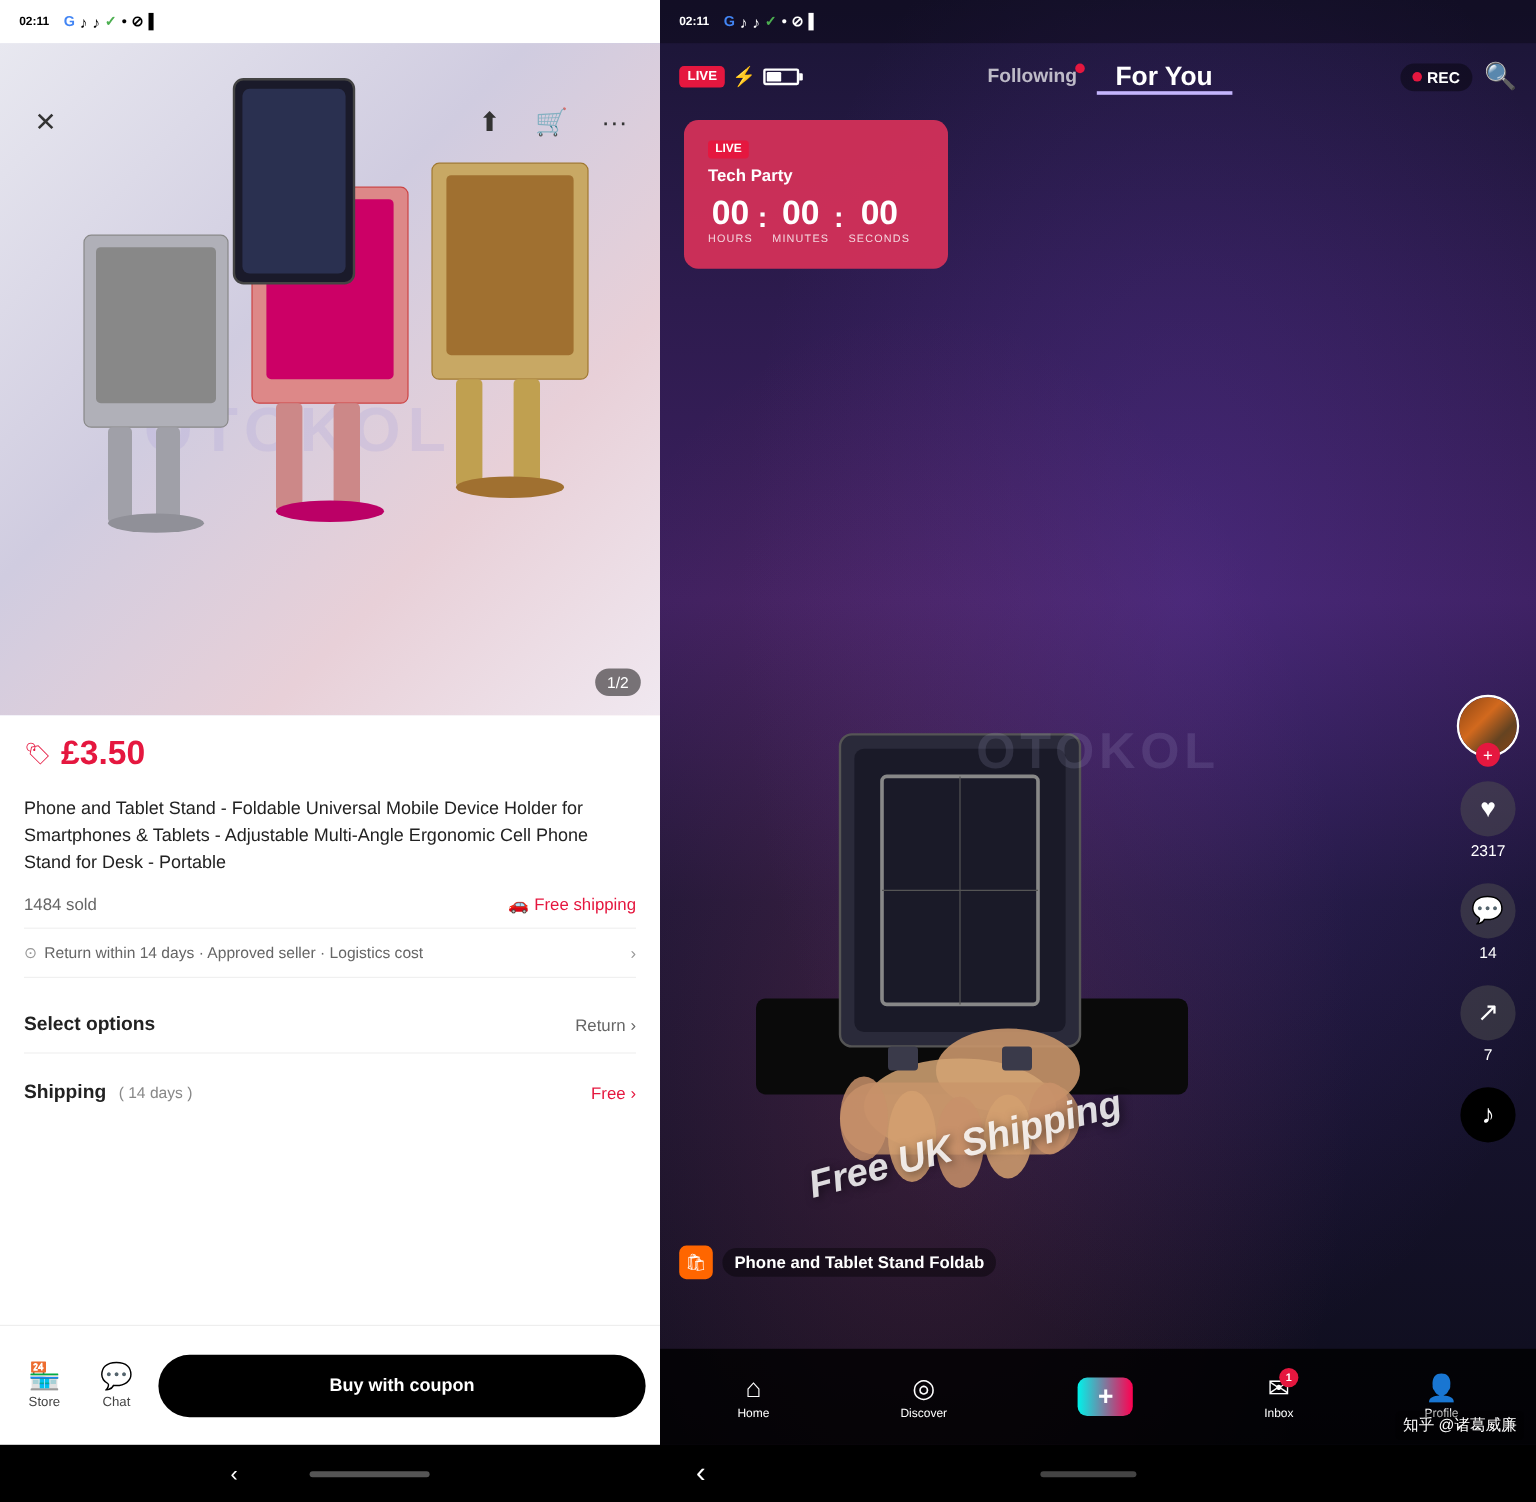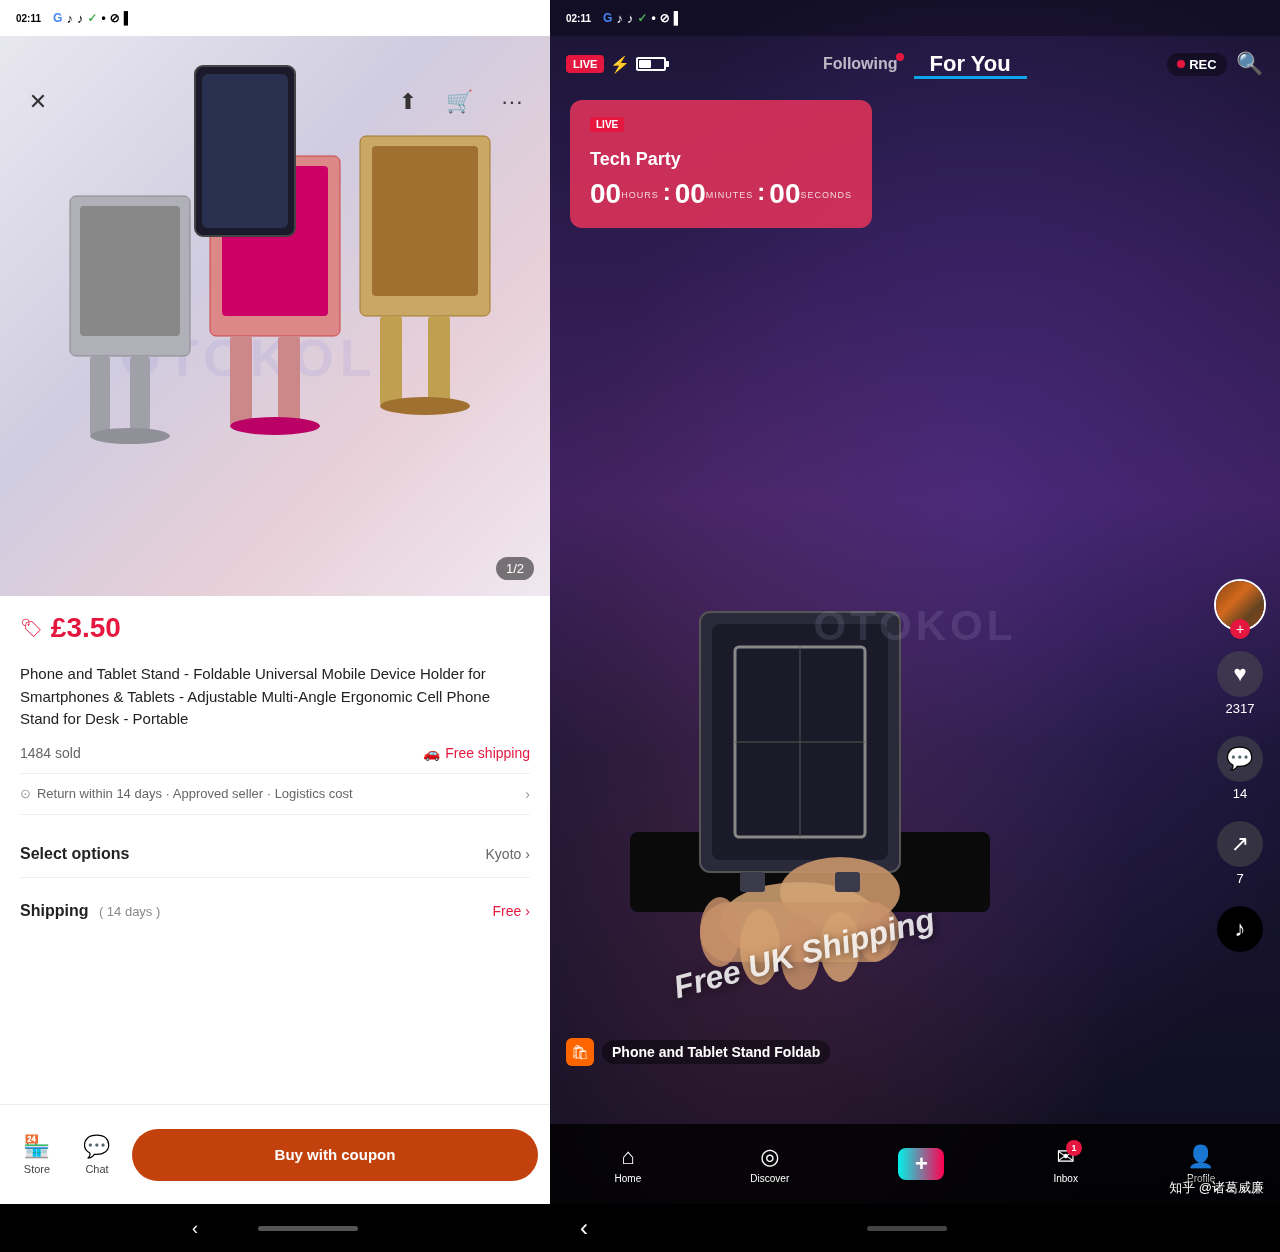--- a/index.html
+++ b/index.html
@@ -248,21 +248,21 @@
       color: #e5173f;
       border-radius: 26px;
       font-size: 15px;
       font-weight: 600;
       cursor: pointer;
     }
 
     .buy-with-coupon-btn {
       flex: 1;
       height: 52px;
-      background: #c2410c;
+      background: #000000;
       color: #fff;
       border: none;
       border-radius: 26px;
       font-size: 15px;
       font-weight: 600;
       cursor: pointer;
     }
 
     
     .system-nav {
@@ -434,21 +434,21 @@
       height: 8px;
       background: #e5173f;
       border-radius: 50%;
     }
 
     .for-you-tab {
       font-size: 22px;
       font-weight: 700;
       color: #fff;
       padding: 0 16px;
-      border-bottom: 3px solid #0ea5e9;
+      border-bottom: 3px solid #c4b5fd;
     }
 
     .rec-badge {
       display: flex;
       align-items: center;
       gap: 4px;
       background: rgba(0,0,0,0.4);
       border-radius: 12px;
       padding: 4px 10px;
     }
@@ -489,36 +489,35 @@
       font-size: 10px;
       font-weight: 700;
       padding: 2px 6px;
       border-radius: 3px;
       display: inline-block;
       margin-bottom: 6px;
     }
 
     .live-countdown-title {
       color: #fff;
-      font-size: 18px;
+      font-size: 14px;
       font-weight: 700;
       margin-bottom: 10px;
-      margin-top: 11px;
     }
 
     .countdown-timer {
       display: flex;
       align-items: center;
       gap: 4px;
       margin-bottom: 6px;
     }
 
     .time-unit {
       display: flex;
-      flex-direction: row;
+      flex-direction: column;
       align-items: center;
       justify-content: flex-end;
     }
 
     .time-number {
       font-size: 28px;
       font-weight: 900;
       color: #fff;
       line-height: 1;
     }
@@ -894,21 +893,21 @@
       <span class="return-text">
         <span style="color:#999;">⊙</span>
         <span>Return within 14 days · Approved seller · Logistics cost</span>
       </span>
       <span class="chevron-right">›</span>
     </div>
 
     <div class="select-options-row">
       <span class="select-label">Select options</span>
       <span class="select-action">
-        <span>Kyoto</span>
+        <span>Return</span>
         <span>›</span>
       </span>
     </div>
 
     <div class="shipping-row">
       <span>
         <span class="shipping-label">Shipping</span>
         <span class="shipping-days">( 14 days )</span>
       </span>
       <span class="shipping-free">

